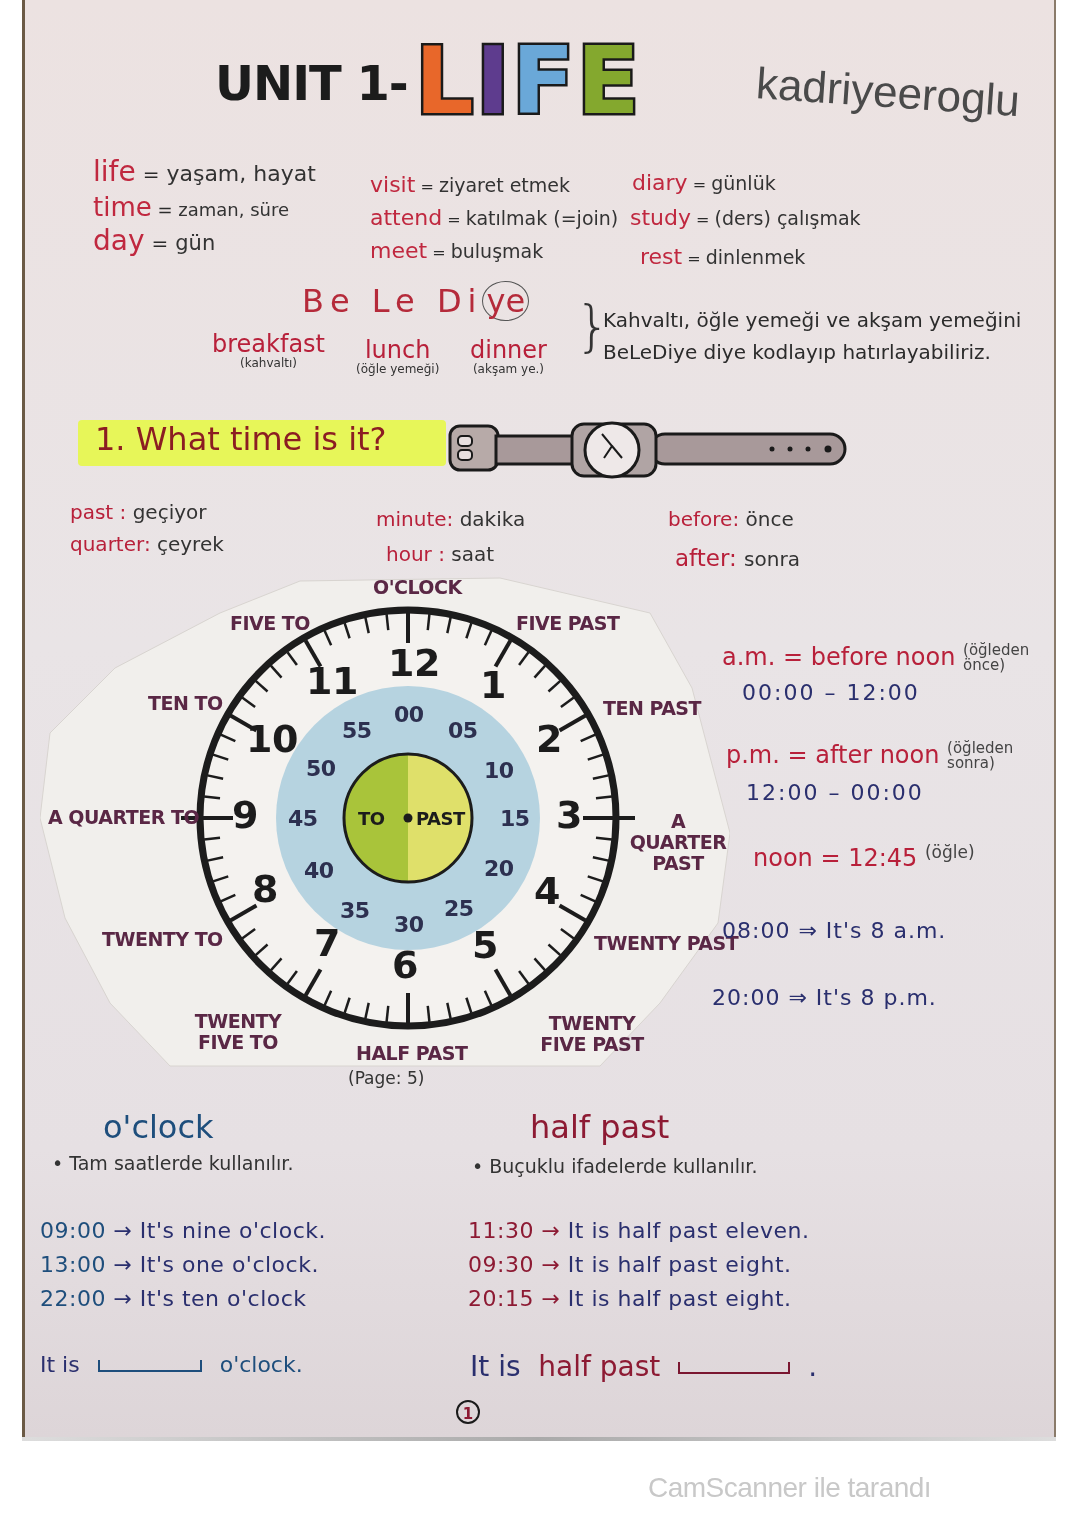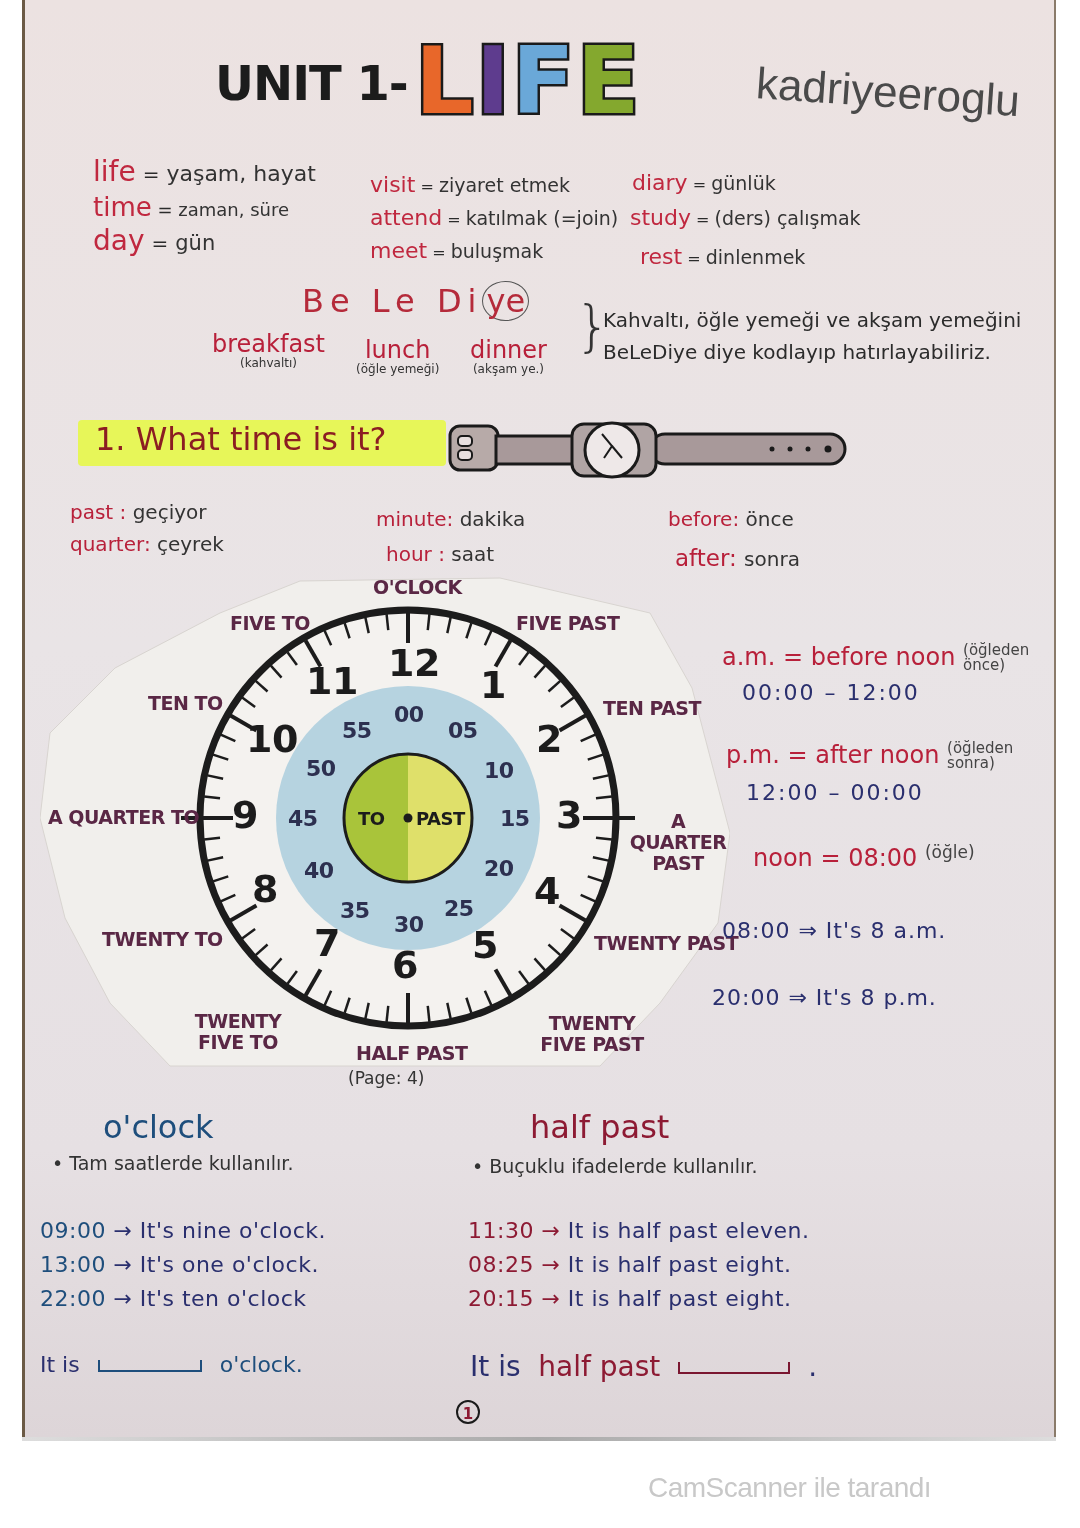--- a/index.html
+++ b/index.html
@@ -275,34 +275,34 @@
   <div class="clabel" style="left:586px;top:238px;width:104px;white-space:normal;">A QUARTER PAST</div>
   <div class="clabel" style="left:554px;top:360px;">TWENTY PAST</div>
   <div class="clabel" style="left:492px;top:440px;width:120px;white-space:normal;text-align:center;">TWENTY FIVE PAST</div>
   <div class="clabel" style="left:316px;top:470px;">HALF PAST</div>
   <div class="clabel" style="left:136px;top:438px;width:124px;white-space:normal;">TWENTY FIVE TO</div>
   <div class="clabel" style="left:62px;top:356px;">TWENTY TO</div>
   <div class="clabel" style="left:8px;top:234px;">A QUARTER TO</div>
   <div class="clabel" style="left:108px;top:120px;">TEN TO</div>
   <div class="clabel" style="left:190px;top:40px;">FIVE TO</div>
 </div>
-<div class="abs page-note">(Page: 4)</div>
+<div class="abs page-note">(Page: 5)</div>
 
 <div class="abs ampm" style="left:722px;top:643px;">
   <span class="en">a.m.</span> <span class="en">= before noon</span>
   <span class="small" style="width:70px;white-space:normal;">(öğleden önce)</span>
 </div>
 <div class="abs times" style="left:742px;top:680px;">00:00 – 12:00</div>
 <div class="abs ampm" style="left:726px;top:741px;">
   <span class="en">p.m.</span> <span class="en">= after noon</span>
   <span class="small" style="width:70px;white-space:normal;">(öğleden sonra)</span>
 </div>
 <div class="abs times" style="left:746px;top:780px;">12:00 – 00:00</div>
 <div class="abs ampm" style="left:753px;top:844px;">
-  <span class="en">noon = 08:00</span> <span class="small" style="font-size:17px">(öğle)</span>
+  <span class="en">noon = 12:45</span> <span class="small" style="font-size:17px">(öğle)</span>
 </div>
 <div class="abs" style="left:722px;top:918px;font-size:22px;color:#2a2f6e;letter-spacing:1px;">08:00 ⇒ It's 8 a.m.</div>
 <div class="abs" style="left:712px;top:985px;font-size:22px;color:#2a2f6e;letter-spacing:1px;">20:00 ⇒ It's 8 p.m.</div>
 
 <div class="abs section-title blue" style="left:103px;top:1108px;">o'clock</div>
 <div class="abs bullet" style="left:52px;top:1152px;">• <span>Tam saatlerde kullanılır.</span></div>
 <div class="abs ex" style="left:40px;top:1218px;">
   <span class="blue">09:00</span> <span class="navy">→</span> <span class="navy">It's nine o'clock.</span>
 </div>
 <div class="abs ex" style="left:40px;top:1252px;">
@@ -314,21 +314,21 @@
 <div class="abs" style="left:40px;top:1352px;font-size:22px;">
   <span class="navy">It is</span><span class="fill-blank"></span><span class="blue">o'clock.</span>
 </div>
 
 <div class="abs section-title maroon" style="left:530px;top:1108px;">half past</div>
 <div class="abs bullet" style="left:472px;top:1155px;">• <span>Buçuklu ifadelerde kullanılır.</span></div>
 <div class="abs ex" style="left:468px;top:1218px;">
   <span class="maroon">11:30</span> <span class="maroon">→</span> <span class="navy">It is half past eleven.</span>
 </div>
 <div class="abs ex" style="left:468px;top:1252px;">
-  <span class="maroon">08:25</span> <span class="maroon">→</span> <span class="navy">It is half past eight.</span>
+  <span class="maroon">09:30</span> <span class="maroon">→</span> <span class="navy">It is half past eight.</span>
 </div>
 <div class="abs ex" style="left:468px;top:1286px;">
   <span class="maroon">20:15</span> <span class="maroon">→</span> <span class="navy">It is half past eight.</span>
 </div>
 <div class="abs" style="left:470px;top:1350px;font-size:28px;">
   <span class="navy">It is</span>&nbsp;&nbsp;<span class="maroon">half past</span><span class="fill-blank maroon"></span><span class="navy">.</span>
 </div>
 
 <div class="abs page-num">1</div>
 <div class="abs footer-shadow"></div>

